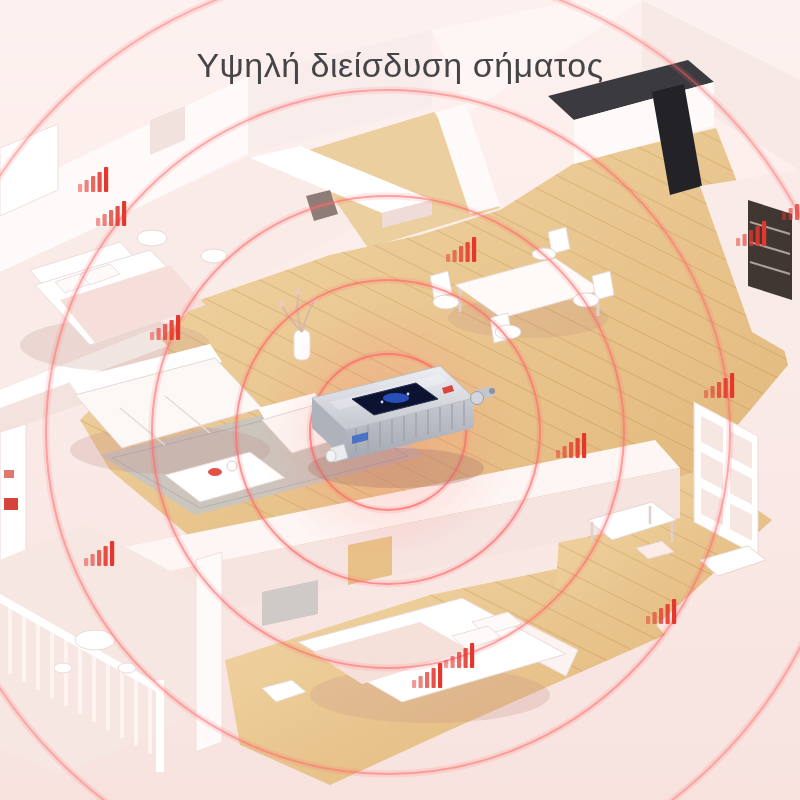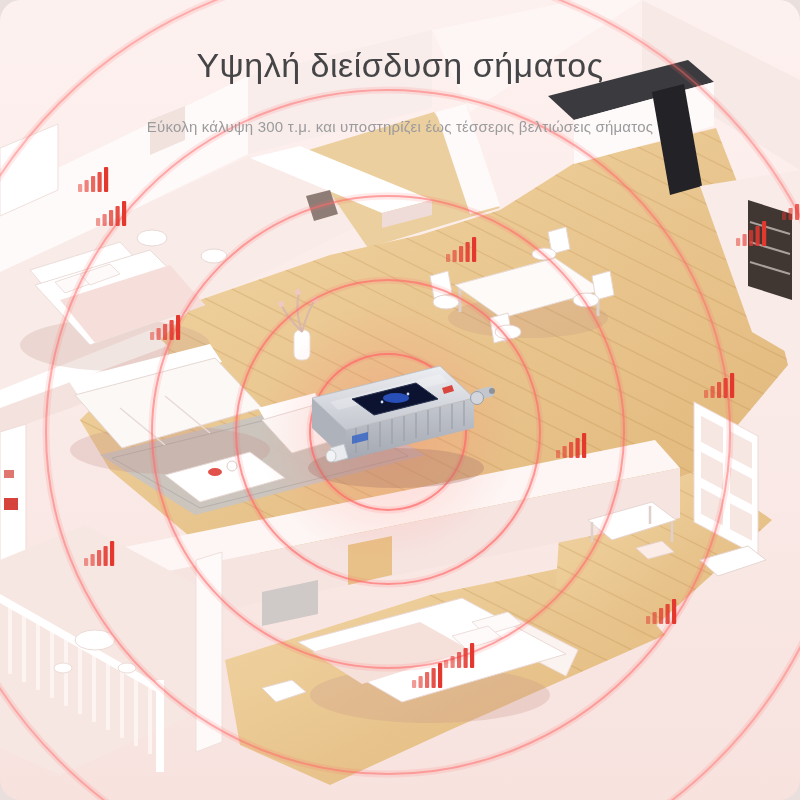--- a/index.html
+++ b/index.html
@@ -1,20 +1,19 @@
 <!DOCTYPE html>
 <html><head>
 <meta charset="utf-8">
 <style>
   html,body{margin:0;padding:0;background:#e9e0de;}
   .stage{
     position:relative;width:800px;height:800px;overflow:hidden;
     background:linear-gradient(180deg,#fdf1ef 0%,#faeae7 55%,#f7e2de 100%);
     font-family:"Liberation Sans",sans-serif;
-    border-radius:21px;
   }
   .stage svg{position:absolute;left:0;top:0;}
   .headline{
     position:absolute;top:46px;left:0;width:100%;text-align:center;
     font-size:34px;font-weight:500;color:#454547;letter-spacing:.5px;z-index:5;
   }
   .subheadline{
     position:absolute;top:118px;left:0;width:100%;text-align:center;
     font-size:15px;color:#9b9b9d;letter-spacing:.2px;z-index:5;
   }
@@ -342,15 +341,14 @@
           <rect x="0" y="-8" width="4.2" height="8" rx="1" fill="#e4372e" opacity="0.5"></rect>
           <rect x="6.5" y="-12" width="4.2" height="12" rx="1" fill="#e4372e" opacity="0.62"></rect>
           <rect x="13" y="-16" width="4.2" height="16" rx="1" fill="#e4372e" opacity="0.75"></rect>
           <rect x="19.5" y="-20" width="4.2" height="20" rx="1" fill="#e4372e" opacity="0.88"></rect>
           <rect x="26" y="-25" width="4.2" height="25" rx="1" fill="#e4372e" opacity="1"></rect>
         </g>
       </g>
 </svg>
 
 <div class="headline">Υψηλή διείσδυση σήματος</div>
-<div class="subheadline">Εύκολη κάλυψη 300 τ.μ. και υποστηρίζει έως τέσσερις βελτιώσεις σήματος</div>
 
 </div>
 
 </body></html>

